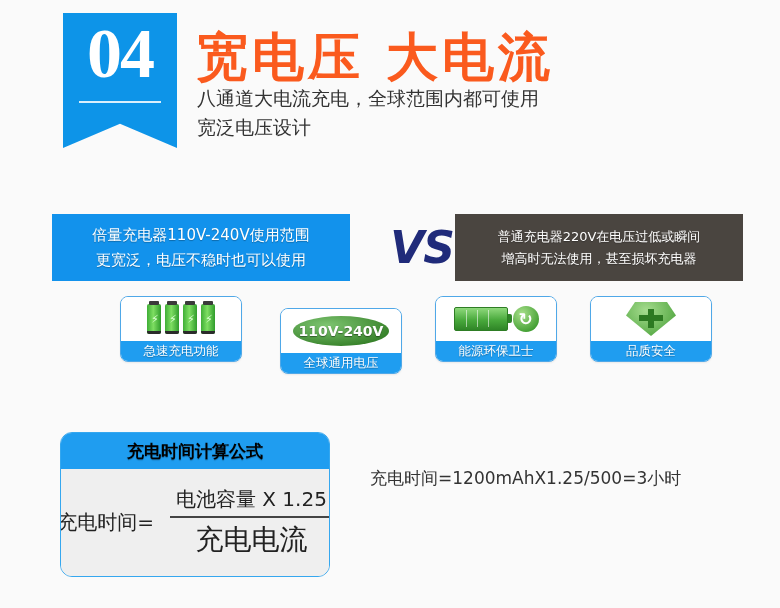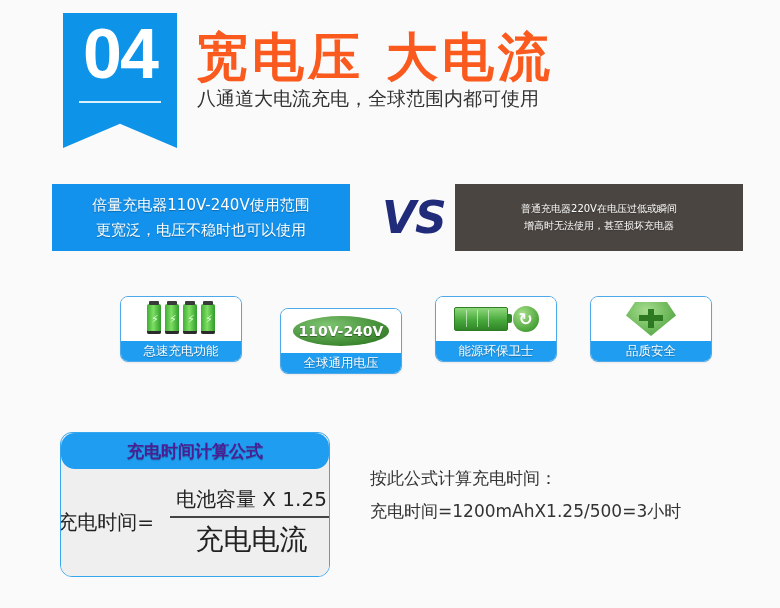--- a/index.html
+++ b/index.html
@@ -16,48 +16,48 @@
   .badge{
     position:absolute;left:63px;top:13px;width:114px;height:135px;
     background:#0d94e8;
     -webkit-clip-path:polygon(0 0,100% 0,100% 100%,50% 82%,0 100%);
     clip-path:polygon(0 0,100% 0,100% 100%,50% 82%,0 100%);
   }
   .badge-num{
     position:absolute;left:0;top:6px;width:114px;
     text-align:center;color:#fff;
     font-size:70px;font-weight:bold;letter-spacing:-2px;
-    line-height:1;font-family:Liberation Sans, sans-serif;
+    line-height:1;font-family:Liberation Serif, serif;
   }
   .badge-rule{
     position:absolute;left:16px;top:88px;width:82px;height:2px;
     background:rgba(255,255,255,.85);
   }
   .head-title{
     position:absolute;left:196px;top:12px;
     font-size:52px;font-weight:bold;color:#fa5a1e;
     letter-spacing:4px;line-height:1.2;white-space:nowrap;margin-top:14px;
   }
   .head-sub{
     position:absolute;left:197px;top:84px;
     font-size:19px;color:#333;line-height:1.55;white-space:nowrap;
   }
 
   
-  .vs-wrap{position:absolute;left:0;top:184px;width:780px;height:80px;text-decoration:underline;}
+  .vs-wrap{position:absolute;left:0;top:214px;width:780px;height:80px;text-decoration:underline;}
   .panel{
     position:absolute;top:0;height:67px;
     display:flex;align-items:center;justify-content:center;
     text-align:center;color:#fff;font-size:15px;line-height:1.65;
     text-shadow:0 1px 1px rgba(0,0,0,.28);
   }
   .panel-blue{left:52px;width:298px;background:#1292ec;}
-  .panel-gray{left:455px;width:288px;background:#4a4540;font-size:10px;}
+  .panel-gray{left:455px;width:288px;background:#4a4540;font-size:13px;}
   .vs-text{
-    position:absolute;left:382px;top:8px;width:72px;text-align:left;
+    position:absolute;left:382px;top:8px;width:72px;text-align:right;
     font-size:44px;font-weight:bold;color:#202b7a;font-style:italic;
     letter-spacing:-1px;
     font-family:"DejaVu Sans","Liberation Sans",sans-serif;
   }
 
   
   .cards{position:absolute;left:0;top:296px;width:780px;height:70px;}
   .card{
     position:absolute;top:0;width:120px;height:64px;
     border:1px solid #4fa8e8;border-radius:8px;
@@ -117,25 +117,24 @@
   .shield:before{content:"";position:absolute;left:22px;top:7px;width:6px;height:19px;background:#2d7a22;}
   .shield:after{content:"";position:absolute;left:13px;top:13px;width:24px;height:6px;background:#2d7a22;}
 
   
   .formula-box{
     position:absolute;left:60px;top:432px;width:268px;height:143px;
     border:1.5px solid #35a7ef;border-radius:12px;overflow:hidden;
     background:#eeeeee;
   }
   .formula-head{
-    height:36px;background:#1f9df0;color:#4c1d95;
+    height:36px;background:#1f9df0;color:#000000;
     font-size:17px;font-weight:bold;
     display:flex;align-items:center;justify-content:center;
     text-shadow:0 1px 1px rgba(0,0,0,.3);
-    border-radius:14px;
   }
   .formula-body{
     height:107px;display:flex;align-items:center;justify-content:center;
     gap:16px;background:#efefef;
   }
   .f-left{font-size:20px;color:#222;white-space:nowrap;}
   .f-frac{display:flex;flex-direction:column;align-items:center;}
   .f-num{font-size:20px;color:#222;padding:0 6px 3px;white-space:nowrap;}
   .f-bar{width:100%;height:2px;background:#444;}
   .f-den{font-size:28px;color:#222;padding:3px 6px 0;white-space:nowrap;}
@@ -151,20 +150,21 @@
 <div class="page">
 
   <div class="header">
     <div class="badge">
       <div class="badge-num">04</div>
       <div class="badge-rule"></div>
     </div>
     <div class="head-title">宽电压 大电流</div>
     <div class="head-sub">
       <div>八通道大电流充电，全球范围内都可使用</div>
+      <div>宽泛电压设计</div>
     </div>
   </div>
 
   <div class="vs-wrap">
     <div class="panel panel-blue">
       <div>
         <div>倍量充电器110V-240V使用范围</div>
         <div>更宽泛，电压不稳时也可以使用</div>
       </div>
     </div>
@@ -235,17 +235,16 @@
       <div class="f-left">充电时间=</div>
       <div class="f-frac">
         <div class="f-num">电池容量 X 1.25</div>
         <div class="f-bar"></div>
         <div class="f-den">充电电流</div>
       </div>
     </div>
   </div>
 
   <div class="explain">
-    <div>按此公式计算充电时间：</div>
     <div>充电时间=1200mAhX1.25/500=3小时</div>
   </div>
 
 </div>
 
 </body></html>

